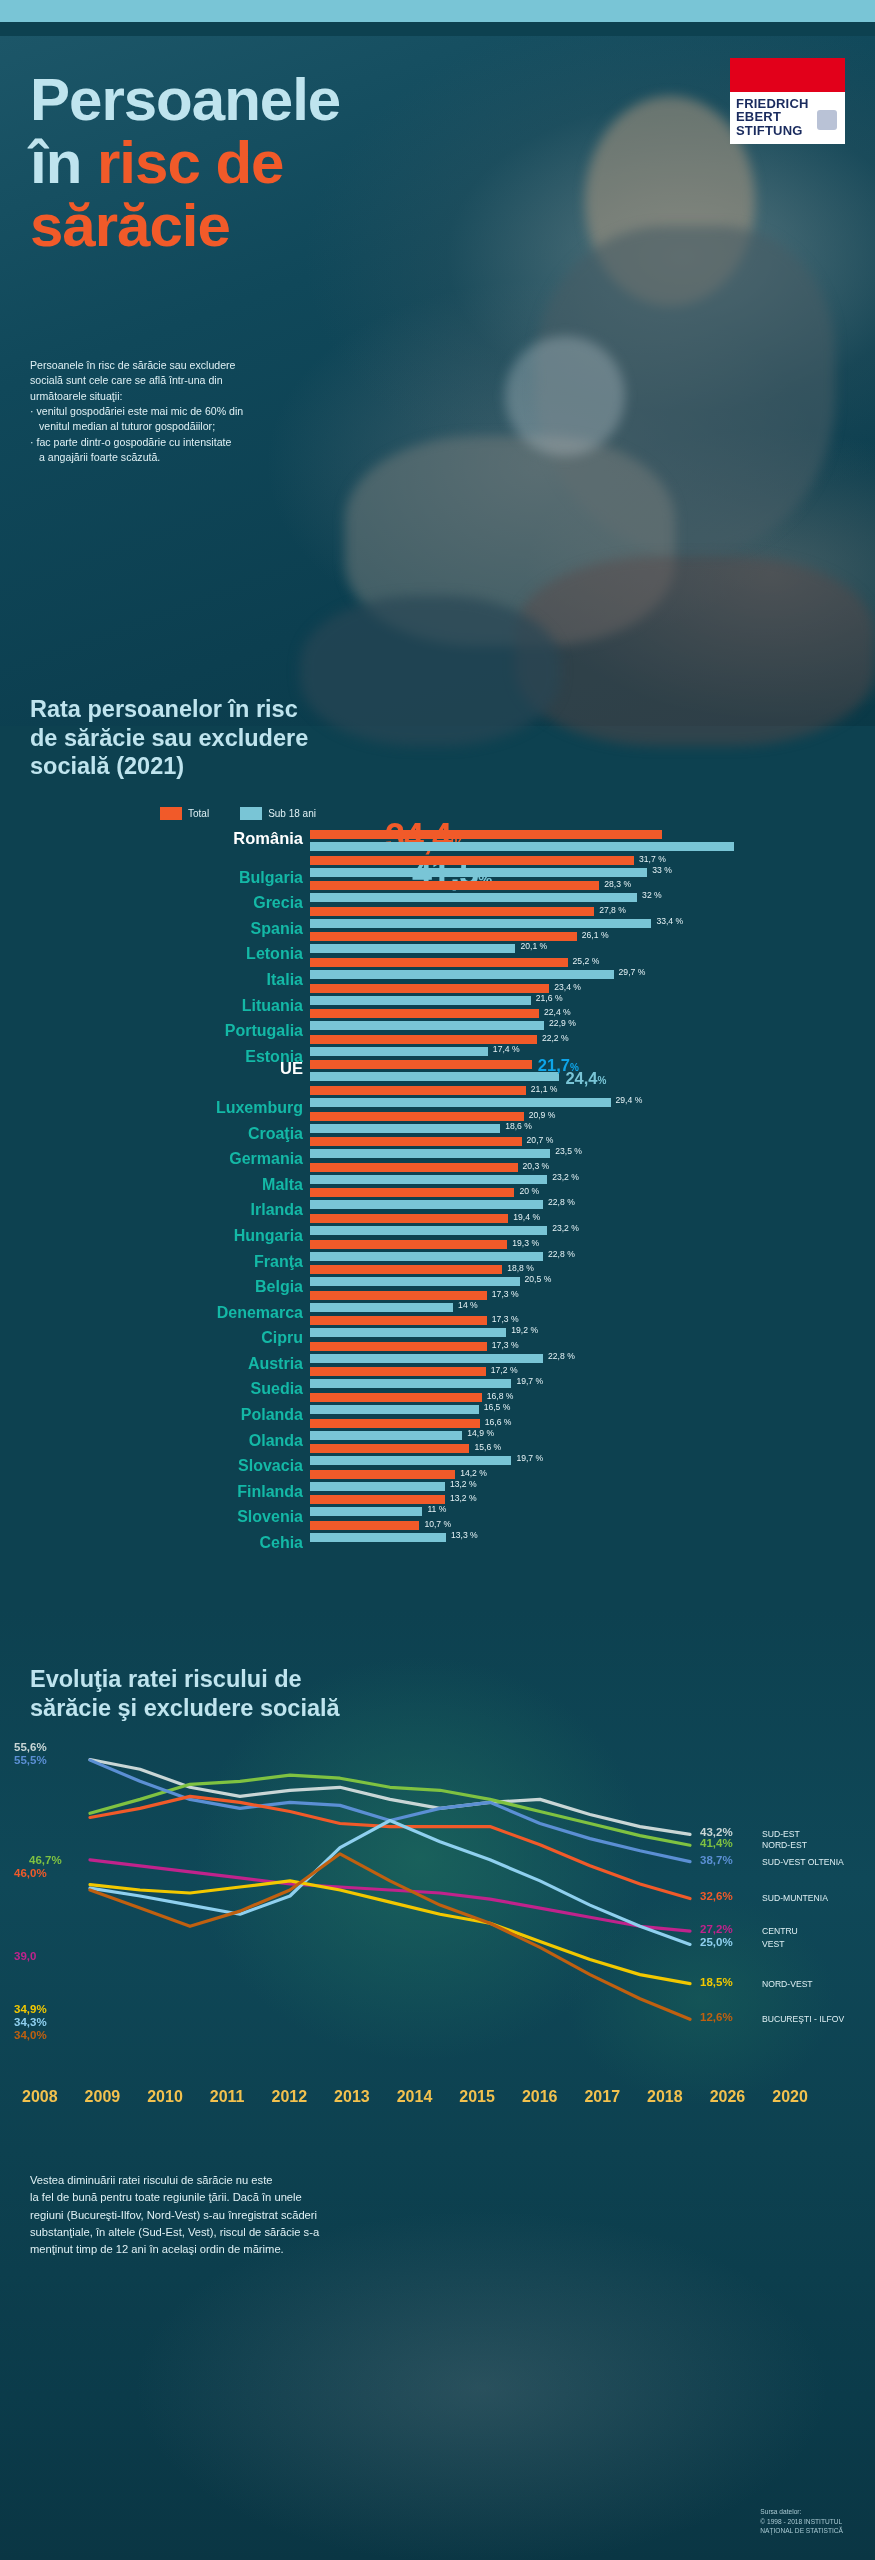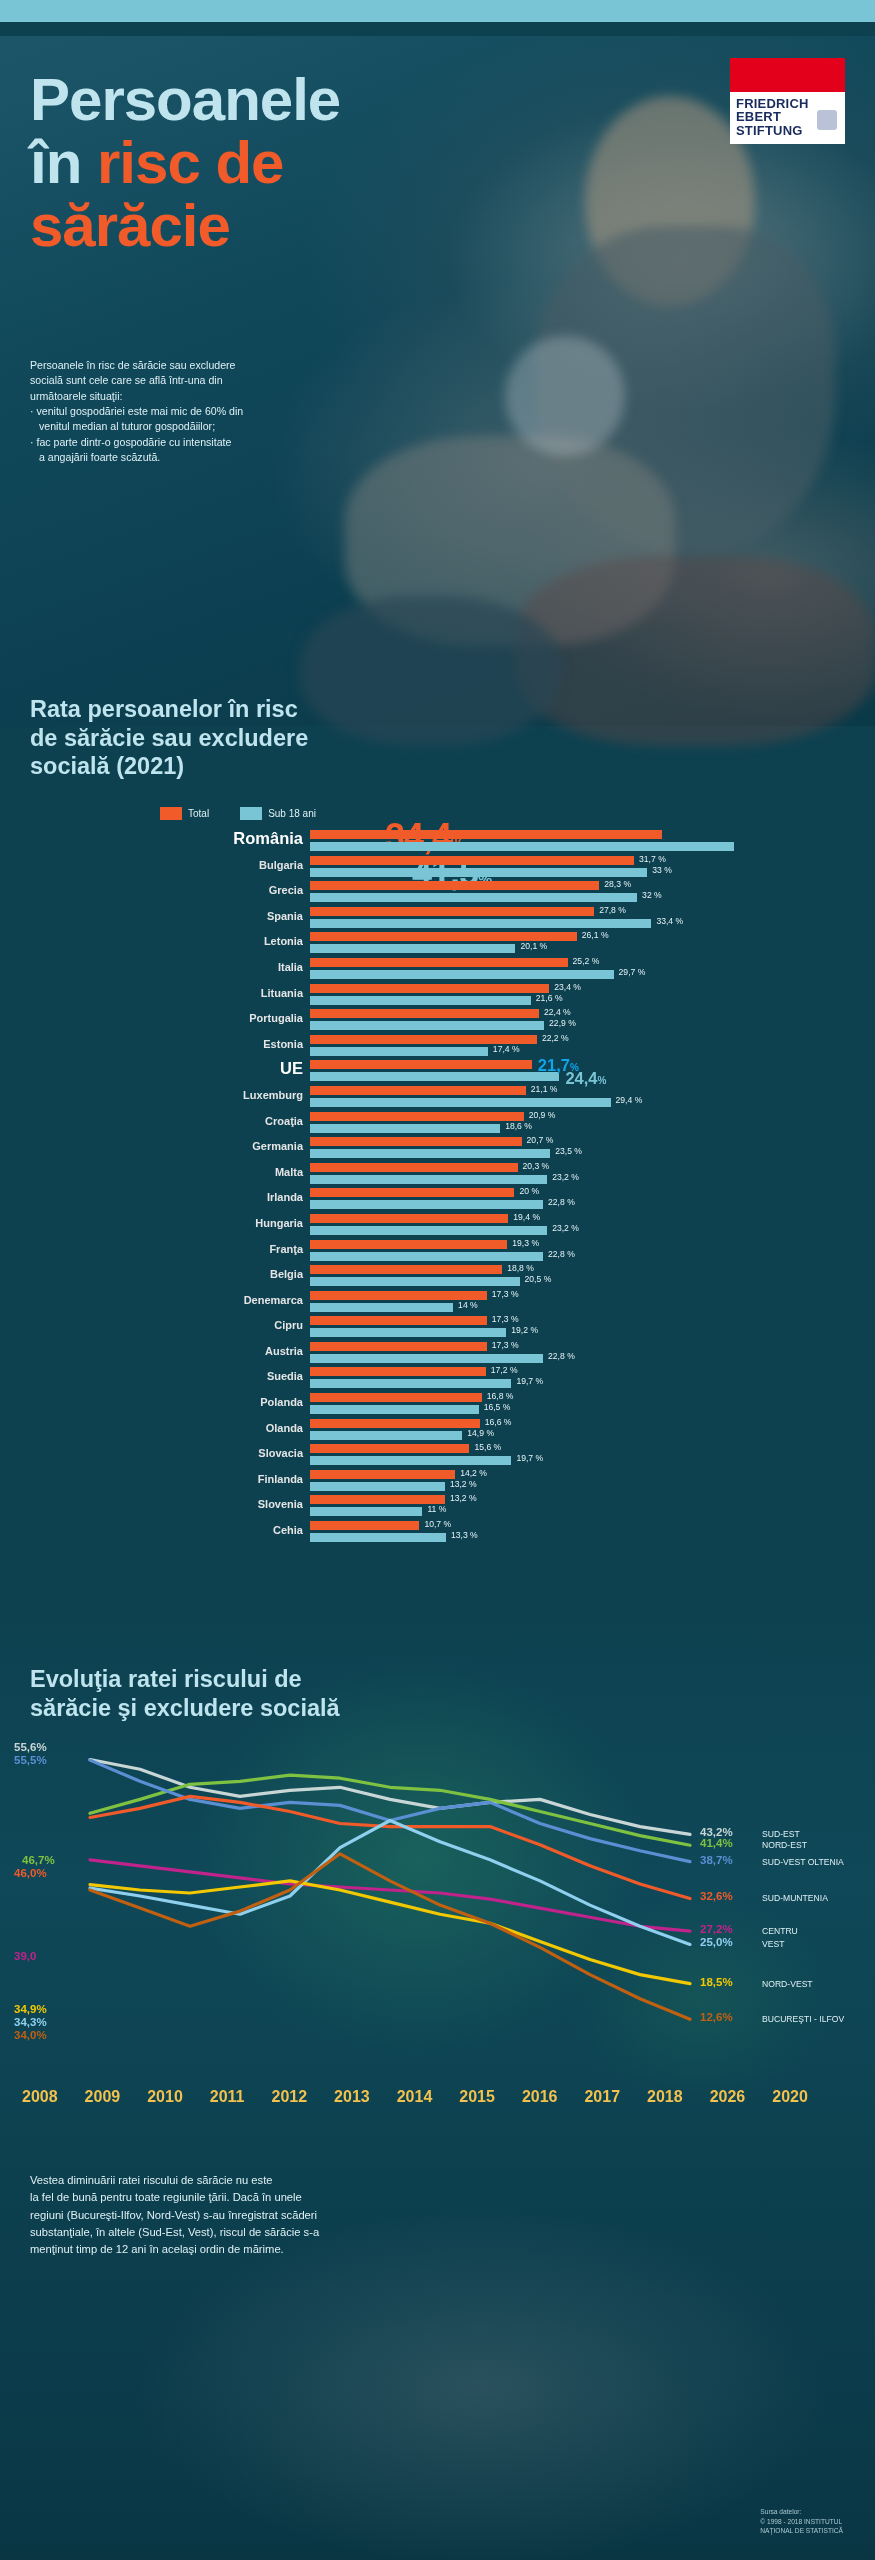--- a/index.html
+++ b/index.html
@@ -108,22 +108,22 @@
   .legend .sw.total { background: #f15a29; }
   .legend .sw.sub { background: #79c5d6; }
   .legend .li { display: flex; align-items: center; gap: 6px; }
   .legend .li + .li { margin-left: 22px; }
 
   .chart {
     position: absolute; left: 0; top: 148px; width: 875px;
   }
   .row { position: relative; height: 25.6px; }
   .row .cname {
-    position: absolute; right: 572px; top: 5px;
-    color: #e5e5e5; font-size: 11px; font-weight: bold; text-align: right;
+    position: absolute; right: 572px; top: 15px;
+    color: #14b8a6; font-size: 16px; font-weight: bold; text-align: right;
     white-space: nowrap;
   }
   .row.big .cname { font-size: 16.5px; color: #ffffff; top: 1px;}
   .row .barwrap { position: absolute; left: 310px; top: 0; width: 560px; }
   .row .bar { height: 9px; }
   .row .bar.total { background: #f15a29; margin-top: 2px; }
   .row .bar.sub   { background: #79c5d6; margin-top: 3px; }
   .row .vt, .row .vs {
     position: absolute; font-size: 8.6px; color: #e6f3f6; white-space: nowrap;
   }
@@ -604,21 +604,21 @@
           <path d="M90.0,78.3 L140.0,64.4 L190.0,49.3 L240.0,46.3 L290.0,40.2 L340.0,43.2 L390.0,52.3 L440.0,55.3 L490.0,64.4 L540.0,76.5 L590.0,88.5 L640.0,100.6 L690.0,110.3" fill="none" stroke="#7fc241" stroke-width="3.2" stroke-linejoin="round" stroke-linecap="round"></path>
           <path d="M90.0,25.1 L140.0,46.3 L190.0,64.4 L240.0,73.4 L290.0,67.4 L340.0,70.4 L390.0,85.5 L440.0,73.4 L490.0,67.4 L540.0,88.5 L590.0,103.6 L640.0,115.7 L690.0,126.6" fill="none" stroke="#5b8fd4" stroke-width="3.2" stroke-linejoin="round" stroke-linecap="round"></path>
           <path d="M90.0,82.5 L140.0,73.4 L190.0,61.4 L240.0,67.4 L290.0,76.5 L340.0,88.5 L390.0,91.6 L440.0,91.6 L490.0,91.6 L540.0,109.7 L590.0,130.8 L640.0,149.0 L690.0,163.5" fill="none" stroke="#f15a29" stroke-width="3.2" stroke-linejoin="round" stroke-linecap="round"></path>
           <path d="M90.0,124.8 L140.0,130.8 L190.0,136.9 L240.0,142.9 L290.0,149.0 L340.0,152.0 L390.0,155.0 L440.0,158.0 L490.0,164.1 L540.0,173.1 L590.0,182.2 L640.0,191.3 L690.0,196.1" fill="none" stroke="#c0238c" stroke-width="3.2" stroke-linejoin="round" stroke-linecap="round"></path>
           <path d="M90.0,153.2 L140.0,161.0 L190.0,170.1 L240.0,179.2 L290.0,161.0 L340.0,112.7 L390.0,85.5 L440.0,106.7 L490.0,124.8 L540.0,145.9 L590.0,170.1 L640.0,191.3 L690.0,209.4" fill="none" stroke="#8fd0ef" stroke-width="3.2" stroke-linejoin="round" stroke-linecap="round"></path>
           <path d="M90.0,149.6 L140.0,155.0 L190.0,158.0 L240.0,152.0 L290.0,145.9 L340.0,155.0 L390.0,167.1 L440.0,179.2 L490.0,188.2 L540.0,206.4 L590.0,224.5 L640.0,239.6 L690.0,248.6" fill="none" stroke="#f2c800" stroke-width="3.2" stroke-linejoin="round" stroke-linecap="round"></path>
           <path d="M90.0,155.0 L140.0,173.1 L190.0,191.3 L240.0,176.1 L290.0,155.0 L340.0,118.8 L390.0,145.9 L440.0,170.1 L490.0,188.2 L540.0,212.4 L590.0,239.6 L640.0,263.8 L690.0,284.3" fill="none" stroke="#c06010" stroke-width="3.2" stroke-linejoin="round" stroke-linecap="round"></path>
         </svg>
         <div class="rlabel" style="left: 14px; top: 6px; color: rgb(201, 214, 214);">55,6%</div>
         <div class="rlabel" style="left: 14px; top: 19px; color: rgb(91, 143, 212);">55,5%</div>
-        <div class="rlabel" style="left: 22px; top: 119px; color: rgb(127, 194, 65);">46,7%</div>
+        <div class="rlabel" style="left: 29px; top: 119px; color: rgb(127, 194, 65);">46,7%</div>
         <div class="rlabel" style="left: 14px; top: 132px; color: rgb(241, 90, 41);">46,0%</div>
         <div class="rlabel" style="left: 14px; top: 215px; color: rgb(192, 35, 140);">39,0</div>
         <div class="rlabel" style="left: 14px; top: 268px; color: rgb(242, 200, 0);">34,9%</div>
         <div class="rlabel" style="left: 14px; top: 281px; color: rgb(143, 208, 239);">34,3%</div>
         <div class="rlabel" style="left: 14px; top: 294px; color: rgb(192, 96, 16);">34,0%</div>
         <div class="rlabel" style="left: 700px; top: 91.4167px; color: rgb(201, 214, 214);">43,2%</div>
         <div class="rname" style="left: 762px; top: 94.4167px;">SUD-EST</div>
         <div class="rlabel" style="left: 700px; top: 102.292px; color: rgb(127, 194, 65);">41,4%</div>
         <div class="rname" style="left: 762px; top: 105.292px;">NORD-EST</div>
         <div class="rlabel" style="left: 700px; top: 118.604px; color: rgb(91, 143, 212);">38,7%</div>

